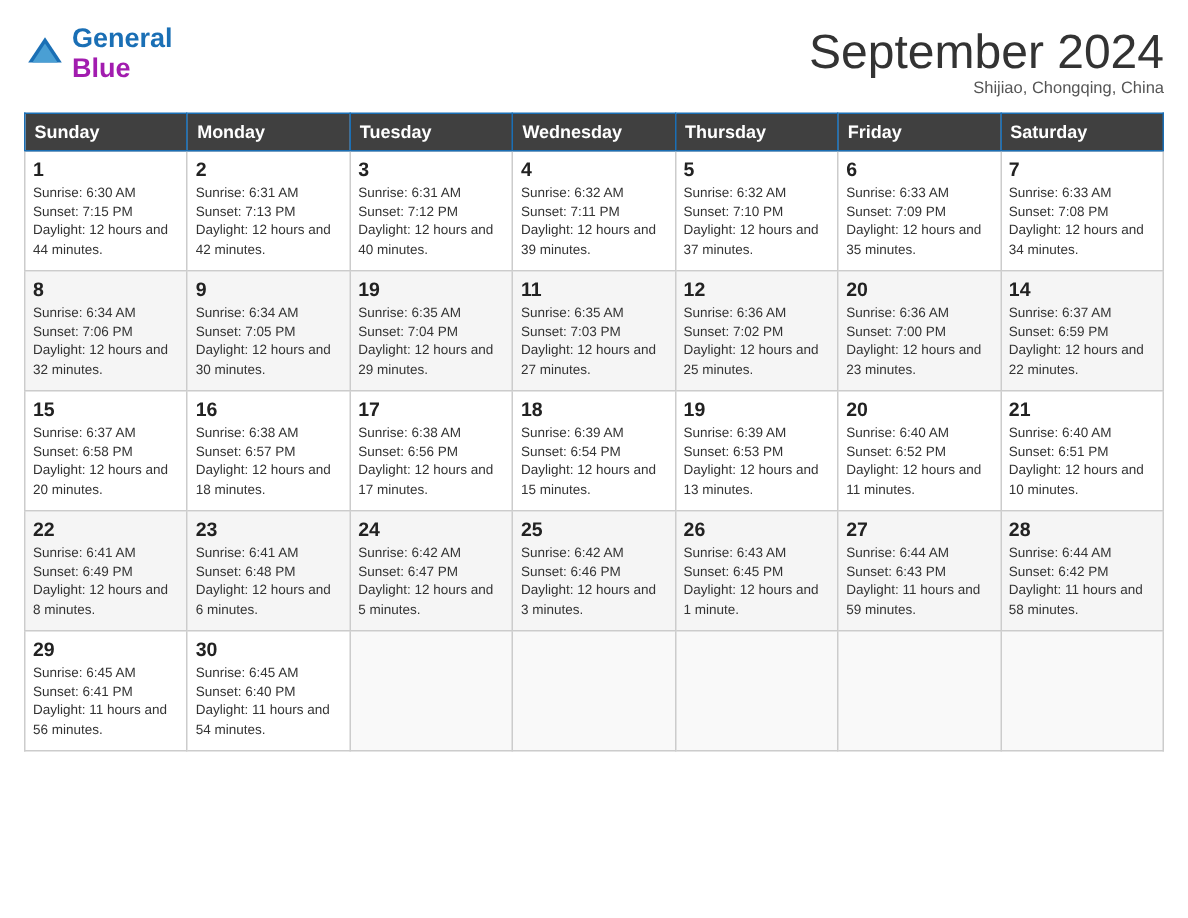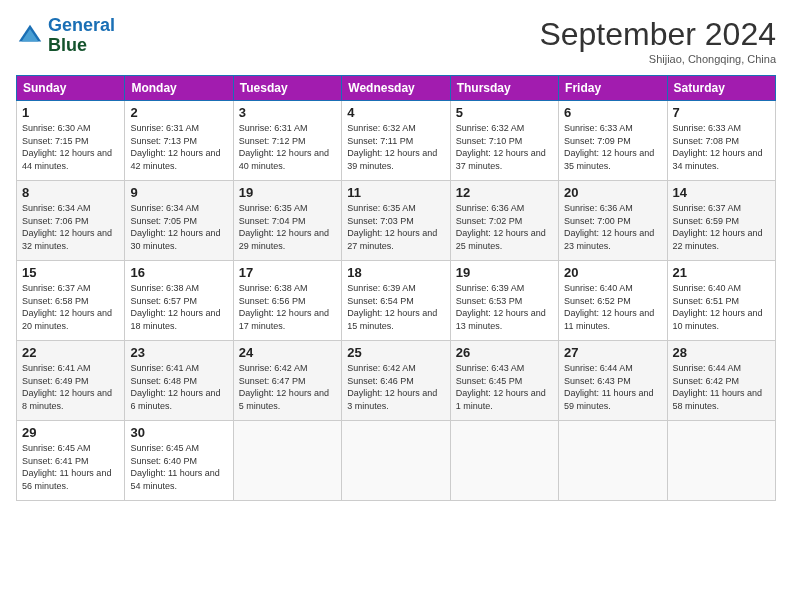--- a/index.html
+++ b/index.html
@@ -51,21 +51,21 @@
     .location {
       font-size: 11px;
       color: #555;
     }
     .calendar {
       width: 100%;
       border-collapse: collapse;
       font-size: 10px;
     }
     .calendar th {
-      background: #a21caf;
+      background: #404040;
       color: #fff;
       text-align: left;
       padding: 5px 6px;
       font-size: 12px;
       font-weight: bold;
       border: 1px solid #1a6fb5;
     }
     .calendar td {
       border: 1px solid #ccc;
       vertical-align: top;
@@ -98,21 +98,21 @@
 
 <div class="container">
   <div class="header">
     <div class="logo">
       <svg class="logo-icon" viewBox="0 0 40 40">
         <polygon points="20,4 36,28 4,28" fill="#1a6fb5"></polygon>
         <polygon points="20,10 32,28 8,28" fill="#4a9fd4"></polygon>
       </svg>
       <div class="logo-text">
         <span>General</span><br>
-        <span style="color:#14532d;">Blue</span>
+        <span style="color:#a21caf;">Blue</span>
       </div>
     </div>
     <div class="title-block">
       <div class="month-title">September 2024</div>
       <div class="location">Shijiao, Chongqing, China</div>
     </div>
   </div>
 
   <table class="calendar">
     <thead>

